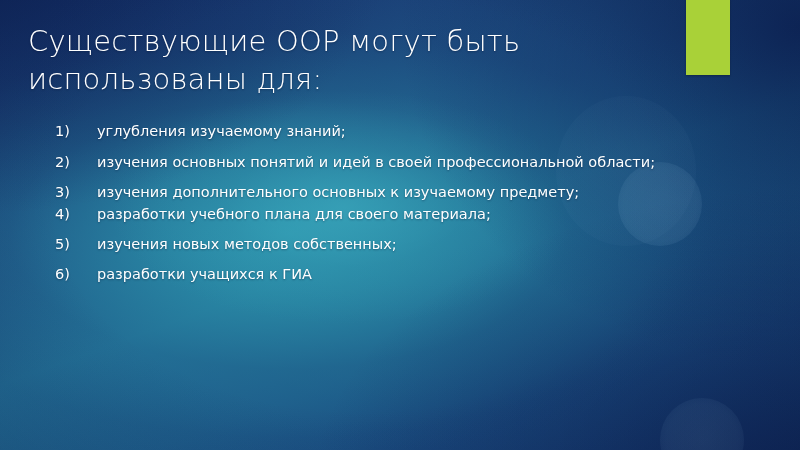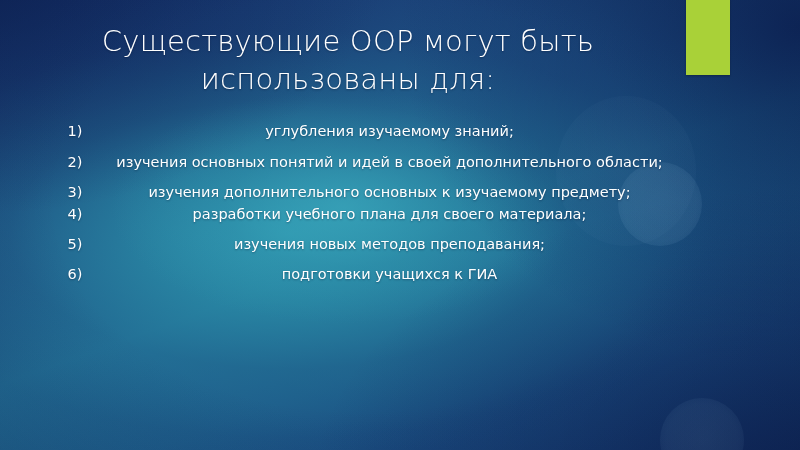--- a/index.html
+++ b/index.html
@@ -10,21 +10,20 @@
   }
 
   #slide {
     position: relative;
     width: 800px;
     height: 450px;
     overflow: hidden;
     font-family: "DejaVu Sans", sans-serif;
     
     background-color: #16306d;
-    text-align: center;
   }
 
   
   .bg-layer {
     position: absolute;
     inset: 0;
     pointer-events: none;
   }
 
   .bg-base {
@@ -209,38 +208,38 @@
 
   <div id="body-list">
 
     <div class="li-row gap-none">
       <span class="li-num">1)</span>
       <span class="li-text">углубления изучаемому знаний;</span>
     </div>
 
     <div class="li-row gap-lg">
       <span class="li-num">2)</span>
-      <span class="li-text">изучения основных понятий и идей в своей дополнительного области;</span>
+      <span class="li-text">изучения основных понятий и идей в своей профессиональной области;</span>
     </div>
 
     <div class="li-row gap-md">
       <span class="li-num">3)</span>
       <span class="li-text">изучения дополнительного основных к изучаемому предмету;</span>
     </div>
 
     <div class="li-row gap-sm">
       <span class="li-num">4)</span>
       <span class="li-text">разработки учебного плана для своего материала;</span>
     </div>
 
     <div class="li-row gap-md">
       <span class="li-num">5)</span>
-      <span class="li-text">изучения новых методов преподавания;</span>
+      <span class="li-text">изучения новых методов собственных;</span>
     </div>
 
     <div class="li-row gap-md">
       <span class="li-num">6)</span>
-      <span class="li-text">подготовки учащихся к ГИА</span>
+      <span class="li-text">разработки учащихся к ГИА</span>
     </div>
 
   </div>
 
 </div>
 
 </body></html>

